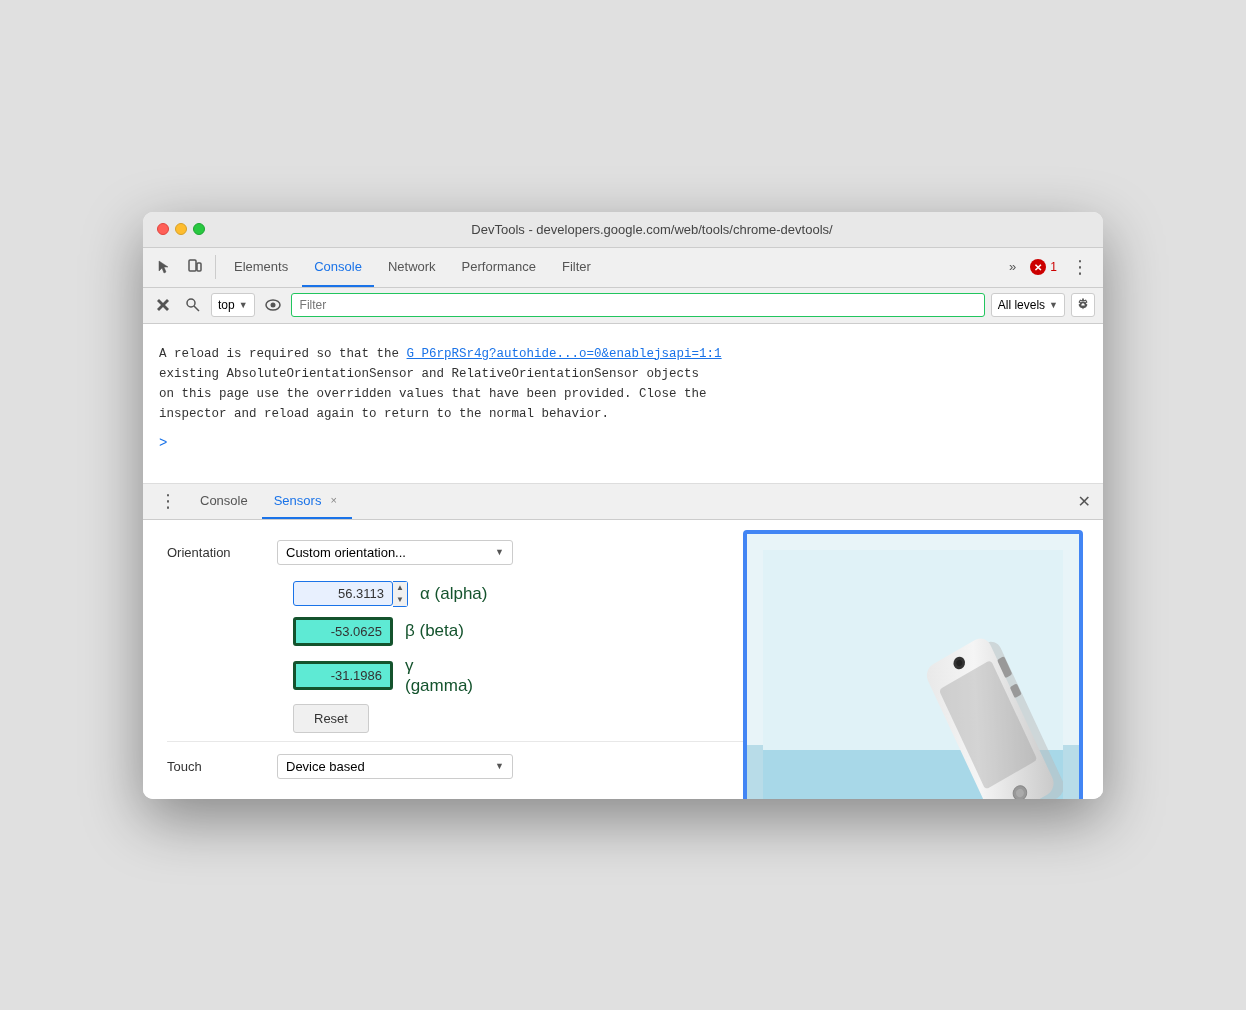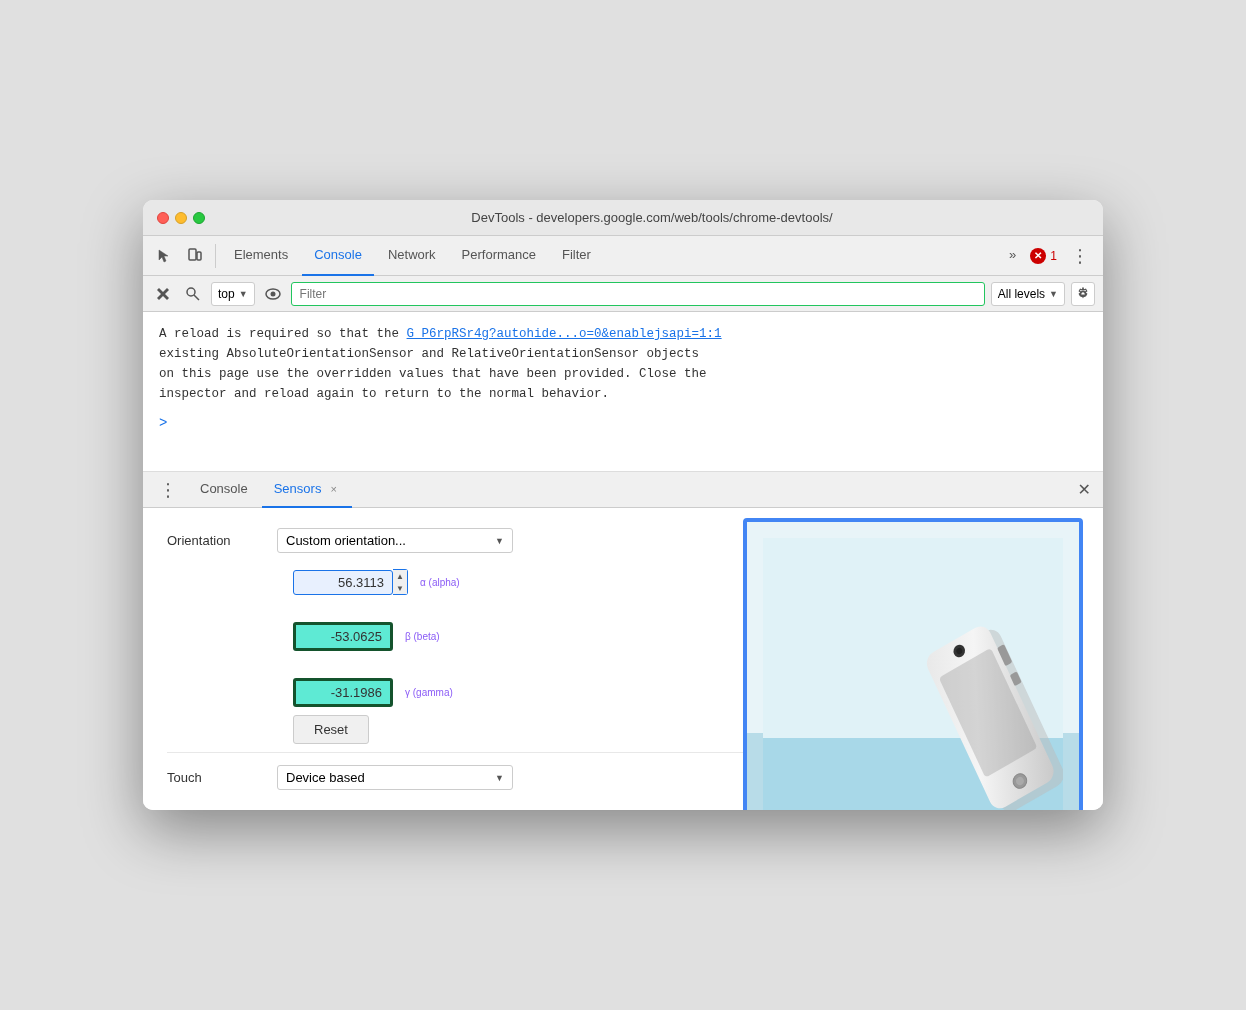--- a/index.html
+++ b/index.html
@@ -184,21 +184,21 @@
       border: 1px solid #ccc;
       background: white;
       cursor: pointer;
       border-radius: 3px;
       font-size: 14px;
       color: #555;
     }
     
     .console-content {
       background: white;
-      padding: 12px 16px;
+      padding: 20px 16px;
       font-family: 'Courier New', monospace;
       font-size: 12.5px;
       line-height: 1.6;
       min-height: 160px;
       border-bottom: 1px solid #ddd;
       color: #333;
     }
     .console-link {
       color: #1a73e8;
       text-decoration: underline;
@@ -278,21 +278,21 @@
       background: white;
       font-size: 13px;
       cursor: pointer;
       width: 236px;
       justify-content: space-between;
     }
     .orientation-fields {
       margin-left: 126px;
       display: flex;
       flex-direction: column;
-      gap: 27px;
+      gap: 10px;
       justify-content: flex-end;
     }
     .field-row {
       display: flex;
       align-items: center;
       gap: 12px;
     }
     .field-input {
       width: 100px;
       border: 1px solid #1a73e8;
@@ -301,22 +301,22 @@
       font-size: 13px;
       text-align: right;
       background: #e8f0fe;
       color: #333;
     }
     .field-input.normal {
       border: 3px solid #14532d;
       background: #5eead4;
     }
     .field-label {
-      font-size: 10px;
-      color: #8b5cf6;
+      font-size: 17px;
+      color: #14532d;
       width: 80px;
     }
     .reset-btn {
       margin-left: 126px;
       margin-top: 8px;
       padding: 6px 20px;
       border: 1px solid #ccc;
       border-radius: 3px;
       background: #f0f0f0;
       font-size: 13px;

